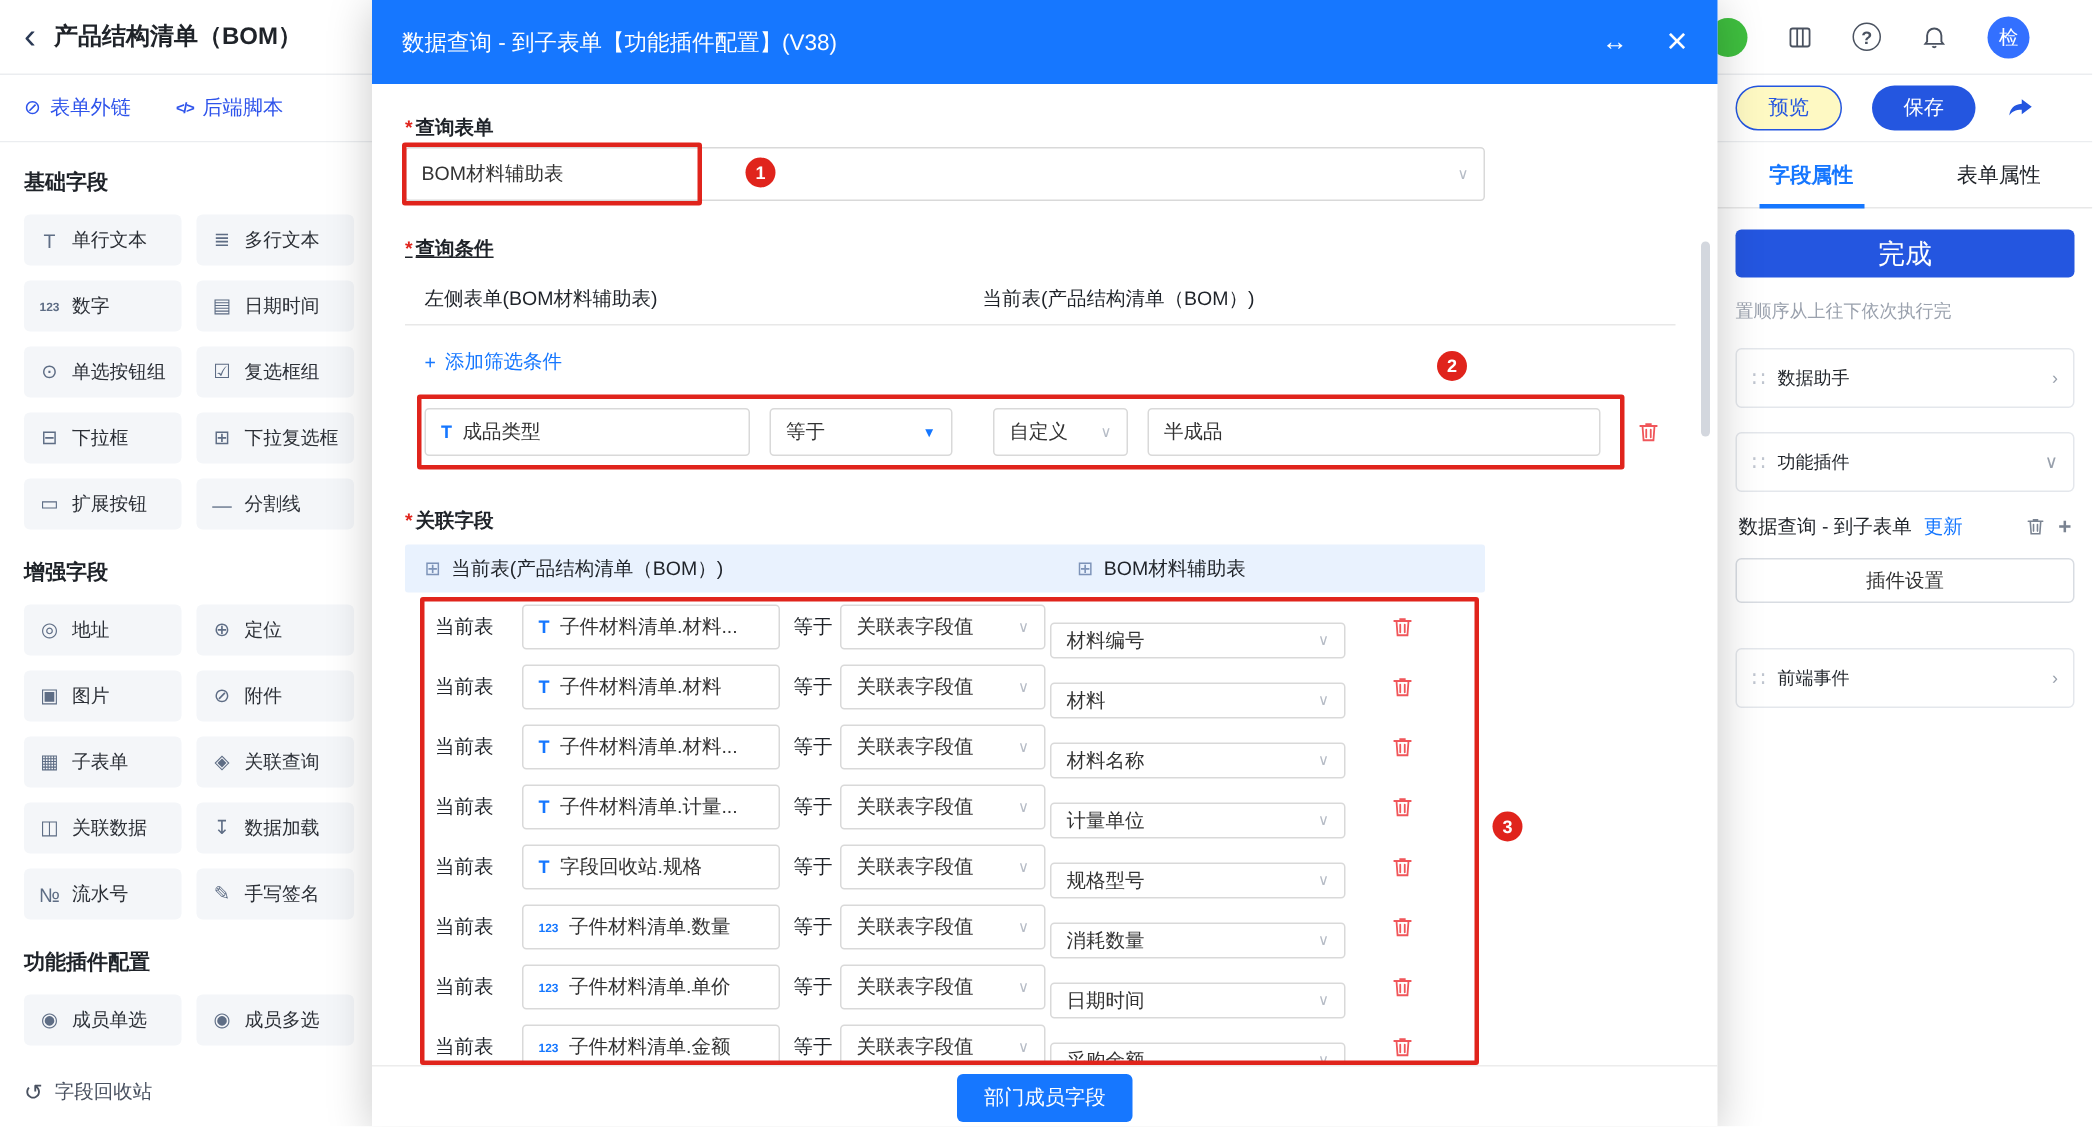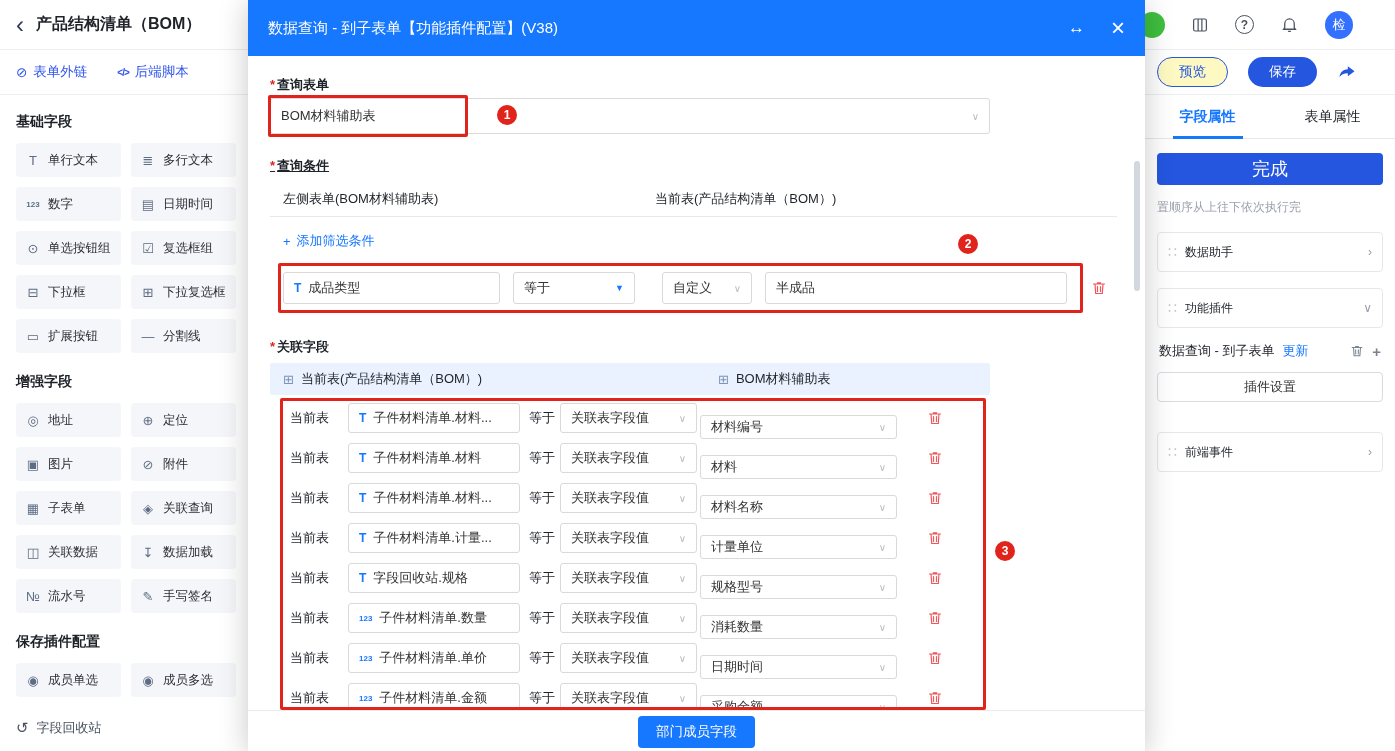--- a/index.html
+++ b/index.html
@@ -294,21 +294,21 @@
   </div>
 
   <div class="side-item">
     <span class="ic">✎</span>
     <span class="lab">手写签名</span>
   </div>
 </div>
   </div>
 
   <div class="side-section">
-    <div class="side-heading">保存插件配置</div>
+    <div class="side-heading">功能插件配置</div>
     <div class="side-grid">
   <div class="side-item">
     <span class="ic">◉</span>
     <span class="lab">成员单选</span>
   </div>
 
   <div class="side-item">
     <span class="ic">◉</span>
     <span class="lab">成员多选</span>
   </div>

